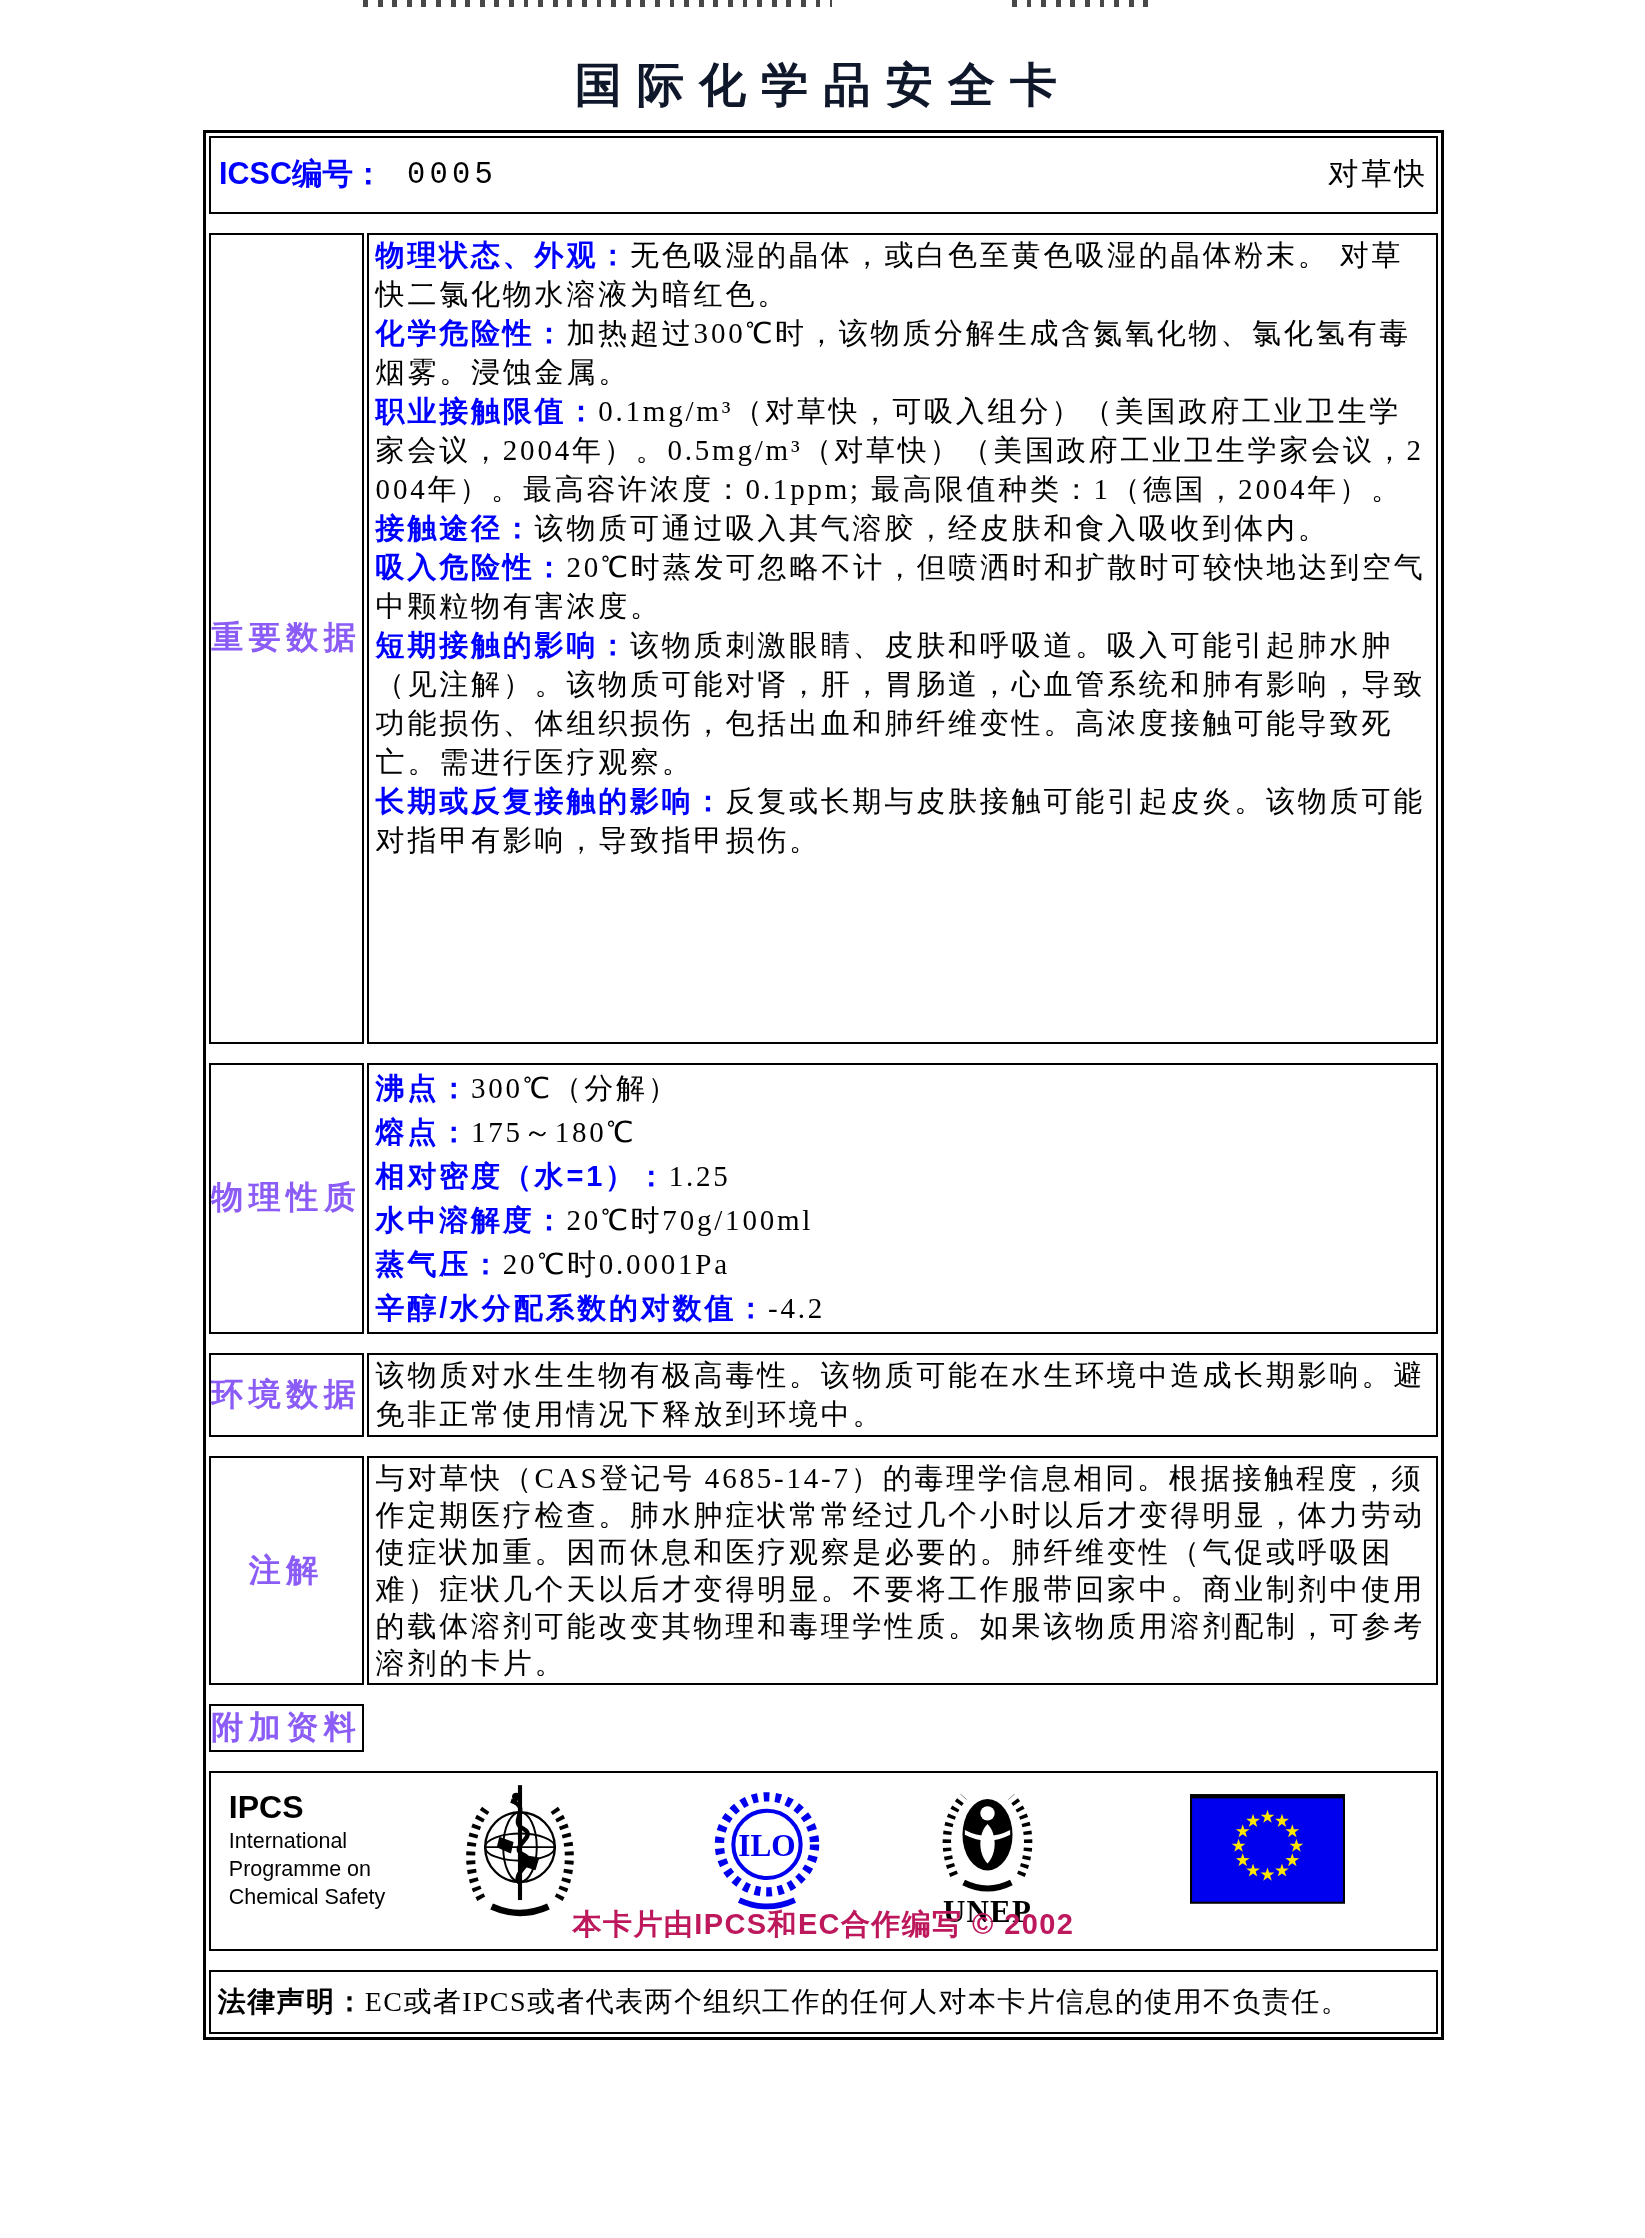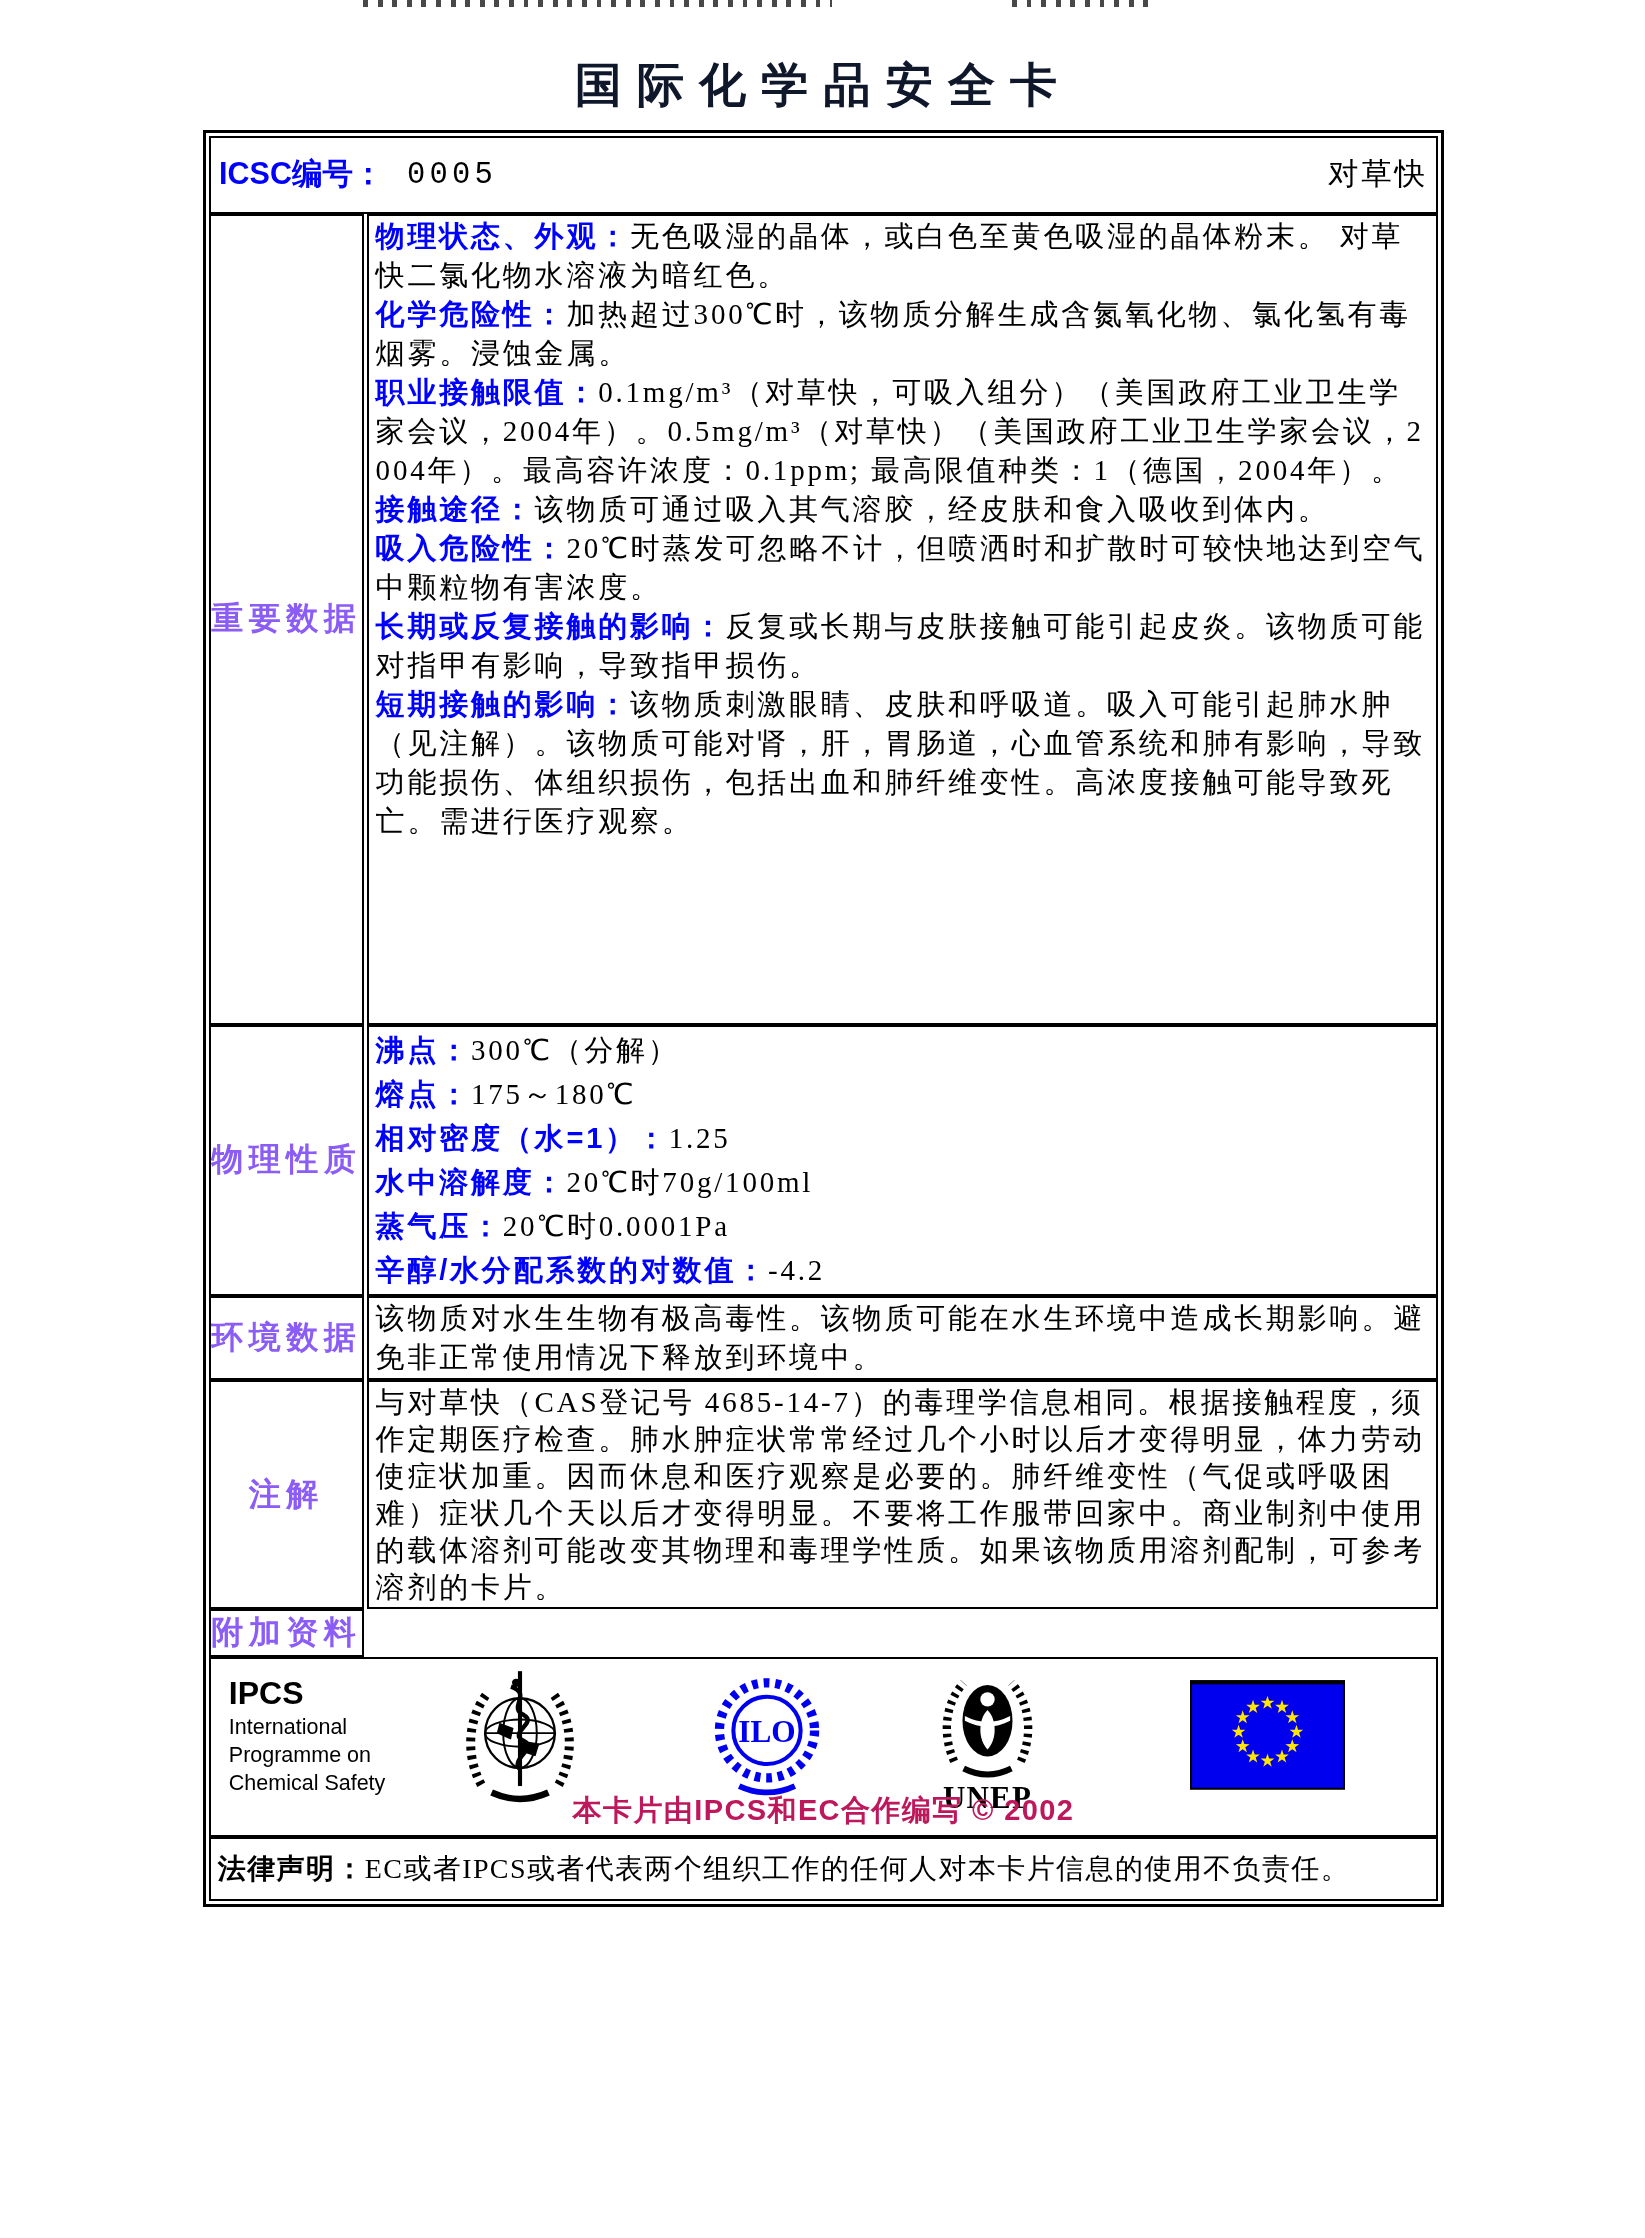--- a/index.html
+++ b/index.html
@@ -16,21 +16,21 @@
   .page-title{
     position:absolute;top:54px;left:203px;width:1241px;margin:0;
     text-align:center;color:#0f172a;
     font-family:"Liberation Sans", sans-serif;font-weight:bold;
     font-size:47px;letter-spacing:15.2px;
   }
   
   .card{
     position:absolute;left:203px;top:130px;width:1241px;box-sizing:border-box;
     border:3.5px solid #000;padding:2.8px;background:#fff;
-    display:flex;flex-direction:column;row-gap:0;
+    display:flex;flex-direction:column;row-gap:19px;
   }
   .row{display:flex;column-gap:2.8px;}
   .cell{border:2.1px solid #000;box-sizing:border-box;background:#fff;}
   .label-cell{
     flex:0 0 155px;display:flex;align-items:center;justify-content:center;
     color:#8b5cf6;font-family:"Liberation Sans", sans-serif;font-weight:bold;
     font-size:32px;letter-spacing:5.5px;text-align:center;
   }
   .content-cell{
     flex:1;padding:1.4px 7px;font-size:29px;line-height:39px;
@@ -98,22 +98,22 @@
   </div>
 
   <div class="row">
     <div class="cell label-cell">重要数据</div>
     <div class="cell content-cell h-important">
       <p class="para"><span class="lead">物理状态、外观：</span><span>无色吸湿的晶体，或白色至黄色吸湿的晶体粉末。 对草快二氯化物水溶液为暗红色。</span></p>
       <p class="para"><span class="lead">化学危险性：</span><span>加热超过300℃时，该物质分解生成含氮氧化物、氯化氢有毒烟雾。浸蚀金属。</span></p>
       <p class="para"><span class="lead">职业接触限值：</span><span>0.1mg/m³（对草快，可吸入组分）（美国政府工业卫生学家会议，2004年）。0.5mg/m³（对草快）（美国政府工业卫生学家会议，2004年）。最高容许浓度：0.1ppm; 最高限值种类：1（德国，2004年）。</span></p>
       <p class="para"><span class="lead">接触途径：</span><span>该物质可通过吸入其气溶胶，经皮肤和食入吸收到体内。</span></p>
       <p class="para"><span class="lead">吸入危险性：</span><span>20℃时蒸发可忽略不计，但喷洒时和扩散时可较快地达到空气中颗粒物有害浓度。</span></p>
+      <p class="para"><span class="lead">短期接触的影响：</span><span>该物质刺激眼睛、皮肤和呼吸道。吸入可能引起肺水肿（见注解）。该物质可能对肾，肝，胃肠道，心血管系统和肺有影响，导致功能损伤、体组织损伤，包括出血和肺纤维变性。高浓度接触可能导致死亡。需进行医疗观察。</span></p>
       <p class="para"><span class="lead">长期或反复接触的影响：</span><span>反复或长期与皮肤接触可能引起皮炎。该物质可能对指甲有影响，导致指甲损伤。</span></p>
-      <p class="para"><span class="lead">短期接触的影响：</span><span>该物质刺激眼睛、皮肤和呼吸道。吸入可能引起肺水肿（见注解）。该物质可能对肾，肝，胃肠道，心血管系统和肺有影响，导致功能损伤、体组织损伤，包括出血和肺纤维变性。高浓度接触可能导致死亡。需进行医疗观察。</span></p>
     </div>
   </div>
 
   <div class="row">
     <div class="cell label-cell">物理性质</div>
     <div class="cell content-cell h-physical">
       <p class="prop-line"><span class="lead">沸点：</span><span>300℃（分解）</span></p>
       <p class="prop-line"><span class="lead">熔点：</span><span>175～180℃</span></p>
       <p class="prop-line"><span class="lead">相对密度（水=1）：</span><span>1.25</span></p>
       <p class="prop-line"><span class="lead">水中溶解度：</span><span>20℃时70g/100ml</span></p>

